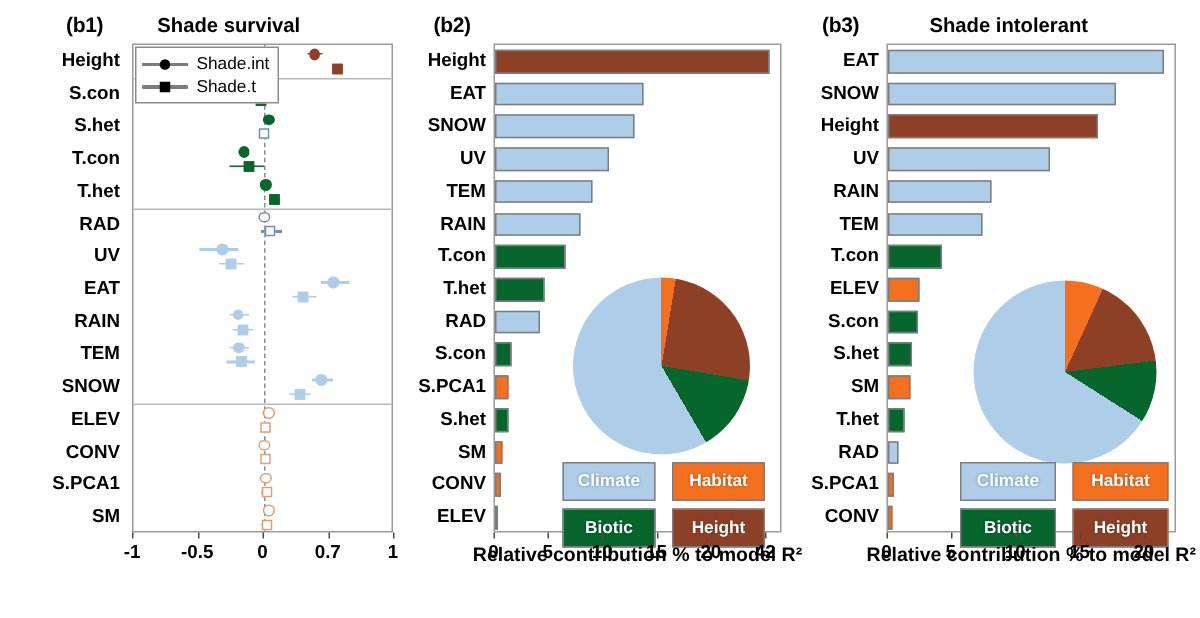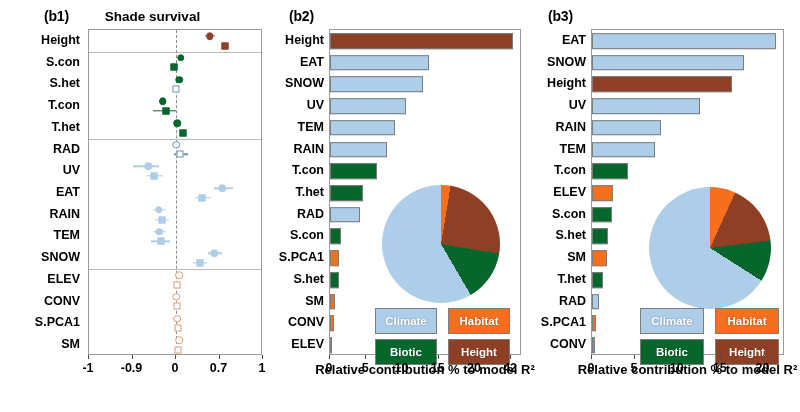--- a/index.html
+++ b/index.html
@@ -150,27 +150,43 @@
         <div class="ylab" style="top:257.20000000000005px;width:80px;left:0px;">SNOW</div>
         <div class="ylab" style="top:278.93333333333334px;width:80px;left:0px;">ELEV</div>
         <div class="ylab" style="top:300.6666666666667px;width:80px;left:0px;">CONV</div>
         <div class="ylab" style="top:322.40000000000003px;width:80px;left:0px;">S.PCA1</div>
         <div class="ylab" style="top:344.1333333333333px;width:80px;left:0px;">SM</div>
       </div>
     <div id="b1axis">
         <div class="xtick" style="left:88px;top:355px;"></div>
         <div class="xtl" style="left:88px;top:361px;">-1</div>
         <div class="xtick" style="left:131.5px;top:355px;"></div>
-        <div class="xtl" style="left:131.5px;top:361px;">-0.9</div>
+        <div class="xtl" style="left:131.5px;top:361px;">-0.5</div>
         <div class="xtick" style="left:175px;top:355px;"></div>
         <div class="xtl" style="left:175px;top:361px;">0</div>
         <div class="xtick" style="left:218.5px;top:355px;"></div>
         <div class="xtl" style="left:218.5px;top:361px;">0.7</div>
         <div class="xtick" style="left:262px;top:355px;"></div>
         <div class="xtl" style="left:262px;top:361px;">1</div>
+      </div>
+    <div class="legbox" id="b1leg" style="left: 90px; top: 31px; width: 96px;">
+        <div class="legrow">
+          <div class="legsym">
+            <div class="bar"></div>
+            <div class="g c"></div>
+          </div>
+          <div class="legtxt">Shade.int</div>
+        </div>
+        <div class="legrow">
+          <div class="legsym">
+            <div class="bar"></div>
+            <div class="g s"></div>
+          </div>
+          <div class="legtxt">Shade.t</div>
+        </div>
       </div>
   </div>
 
   <div class="panel" id="p2">
     <div class="ptag" style="left:24px;top:8px;">(b2)</div>
     <div class="plotbox" id="b2box" style="left: 64px; top: 29px; width: 192px; height: 326px;">
         <div class="bar" style="left:0px;top:10.866666666666667px;width:182.58113207547171px;height:15.648px;background:#8E4027;"></div>
         <div class="bar" style="left:0px;top:32.6px;width:99.26037735849059px;height:15.648px;background:#AECDE8;"></div>
         <div class="bar" style="left:0px;top:54.333333333333336px;width:92.73962264150941px;height:15.648px;background:#AECDE8;"></div>
         <div class="bar" style="left:0px;top:76.06666666666666px;width:76.07547169811323px;height:15.648px;background:#AECDE8;"></div>
@@ -220,20 +236,21 @@
         <div class="xtick" style="left:208.90566037735852px;top:355px;"></div>
         <div class="xtl" style="left:208.90566037735852px;top:361px;">20</div>
         <div class="xtick" style="left:245.1320754716981px;top:355px;"></div>
         <div class="xtl" style="left:245.1320754716981px;top:361px;">42</div>
       </div>
     <div class="xtitle" id="b2xt" style="left: 4px; width: 312px; top: 362px;">Relative contribution % to model R²</div>
   </div>
 
   <div class="panel" id="p3">
     <div class="ptag" style="left:18px;top:8px;">(b3)</div>
+    <div class="ptitle" style="left:50px;top:9px;width:185px;">Shade intolerant</div>
     <div class="plotbox" id="b3box" style="left: 61px; top: 29px; width: 193px; height: 326px;">
         <div class="bar" style="left:0px;top:10.866666666666667px;width:183.56444444444446px;height:15.648px;background:#AECDE8;"></div>
         <div class="bar" style="left:0px;top:32.6px;width:151.8266666666666px;height:15.648px;background:#AECDE8;"></div>
         <div class="bar" style="left:0px;top:54.333333333333336px;width:139.8177777777778px;height:15.648px;background:#8E4027;"></div>
         <div class="bar" style="left:0px;top:76.06666666666666px;width:108.07999999999993px;height:15.648px;background:#AECDE8;"></div>
         <div class="bar" style="left:0px;top:97.80000000000001px;width:68.62222222222226px;height:15.648px;background:#AECDE8;"></div>
         <div class="bar" style="left:0px;top:119.53333333333333px;width:62.61777777777775px;height:15.648px;background:#AECDE8;"></div>
         <div class="bar" style="left:0px;top:141.26666666666668px;width:36.02666666666664px;height:15.648px;background:#07662C;"></div>
         <div class="bar" style="left:0px;top:163px;width:20.5866666666667px;height:15.648px;background:#F4701F;"></div>
         <div class="bar" style="left:0px;top:184.73333333333335px;width:19.728888888888832px;height:15.648px;background:#07662C;"></div>

